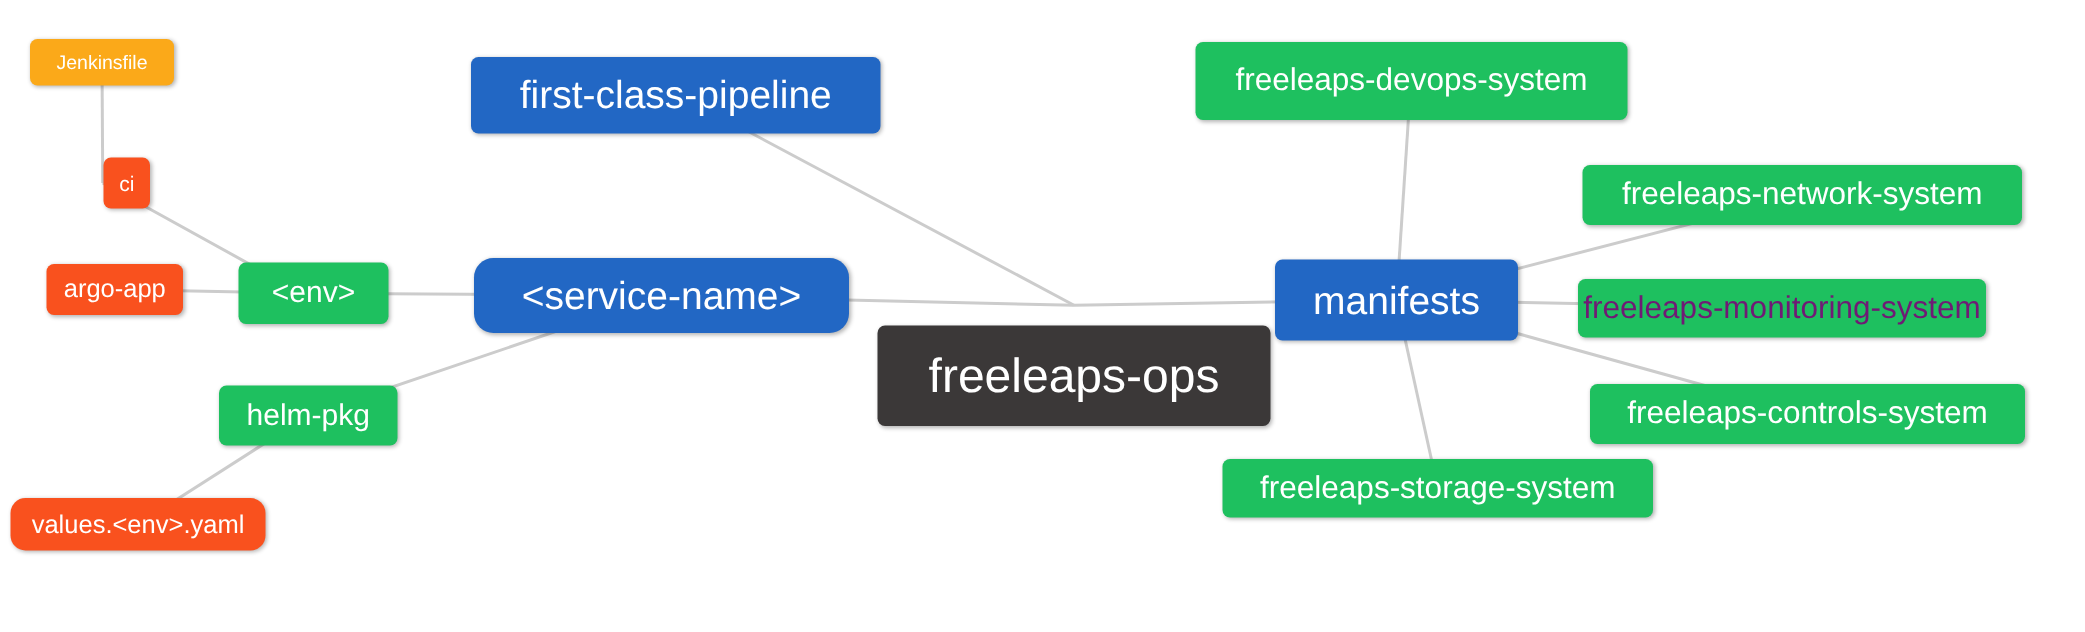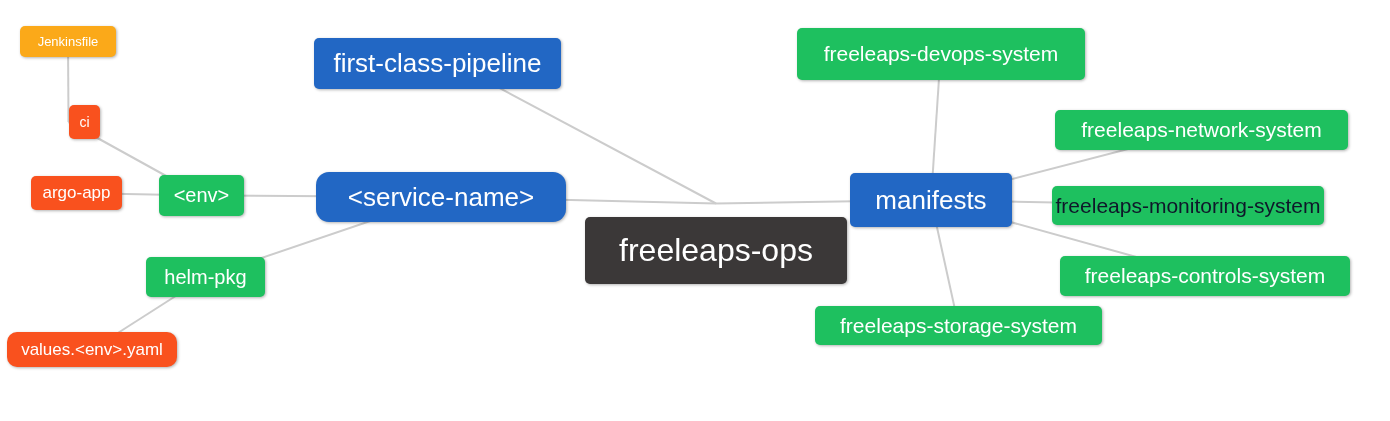--- a/index.html
+++ b/index.html
@@ -58,42 +58,42 @@
     </svg>
 <div class="node" style="left: 20px; top: 26px; width: 96px; height: 31px; background: rgb(251, 169, 25); font-size: 13px; color: rgb(255, 255, 255);">
       <span>Jenkinsfile</span>
     </div>
     <div class="node" style="left: 53px; top: 105px; width: 31px; height: 34px; background: rgb(249, 81, 30); font-size: 14px; color: rgb(255, 255, 255); margin-left: 16px;">
       <span>ci</span>
     </div>
     <div class="node" style="left: 31px; top: 176px; width: 91px; height: 34px; background: rgb(249, 81, 30); font-size: 17px; color: rgb(255, 255, 255);">
       <span>argo-app</span>
     </div>
-    <div class="node" style="left: 159px; top: 175px; width: 85px; height: 41px; background: rgb(30, 192, 95); font-size: 20px; color: rgb(255, 255, 255);">
+    <div class="node" style="left: 159px; top: 175px; width: 100px; height: 41px; background: rgb(30, 192, 95); font-size: 20px; color: rgb(255, 255, 255);">
       <span>&lt;env&gt;</span>
     </div>
-    <div class="node" style="left: 314px; top: 38px; width: 247px; height: 51px; background: rgb(34, 103, 196); font-size: 26px; color: rgb(255, 255, 255);">
+    <div class="node" style="left: 314px; top: 38px; width: 273px; height: 51px; background: rgb(34, 103, 196); font-size: 26px; color: rgb(255, 255, 255);">
       <span>first-class-pipeline</span>
     </div>
     <div class="node" style="left: 316px; top: 172px; width: 250px; height: 50px; background: rgb(34, 103, 196); font-size: 26px; color: rgb(255, 255, 255); border-radius: 13px;">
       <span>&lt;service-name&gt;</span>
     </div>
     <div class="node" style="left: 585px; top: 170px; width: 262px; height: 67px; background: rgb(59, 56, 56); font-size: 32px; color: rgb(255, 255, 255); margin-top: 47px;">
       <span>freeleaps-ops</span>
     </div>
     <div class="node" style="left: 850px; top: 173px; width: 162px; height: 54px; background: rgb(34, 103, 196); font-size: 26px; color: rgb(255, 255, 255);">
       <span>manifests</span>
     </div>
     <div class="node" style="left: 797px; top: 28px; width: 288px; height: 52px; background: rgb(30, 192, 95); font-size: 21px; color: rgb(255, 255, 255);">
       <span>freeleaps-devops-system</span>
     </div>
     <div class="node" style="left: 1055px; top: 110px; width: 293px; height: 40px; background: rgb(30, 192, 95); font-size: 21px; color: rgb(255, 255, 255);">
       <span>freeleaps-network-system</span>
     </div>
-    <div class="node" style="left: 1052px; top: 186px; width: 272px; height: 39px; background: rgb(30, 192, 95); font-size: 21px; color: #0f172a;">
+    <div class="node" style="left: 1052px; top: 186px; width: 272px; height: 39px; background: rgb(30, 192, 95); font-size: 21px; color: #701a75;">
       <span>freeleaps-monitoring-system</span>
     </div>
     <div class="node" style="left: 1060px; top: 256px; width: 290px; height: 40px; background: rgb(30, 192, 95); font-size: 21px; color: rgb(255, 255, 255);">
       <span>freeleaps-controls-system</span>
     </div>
     <div class="node" style="left: 815px; top: 306px; width: 287px; height: 39px; background: rgb(30, 192, 95); font-size: 21px; color: rgb(255, 255, 255); text-align: center;">
       <span>freeleaps-storage-system</span>
     </div>
     <div class="node" style="left: 146px; top: 257px; width: 119px; height: 40px; background: rgb(30, 192, 95); font-size: 20px; color: rgb(255, 255, 255);">
       <span>helm-pkg</span>

